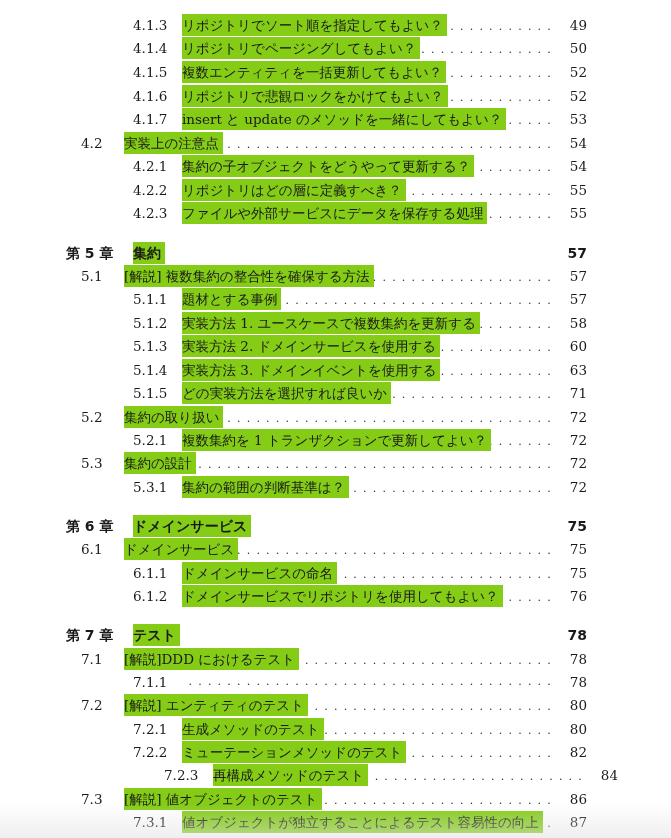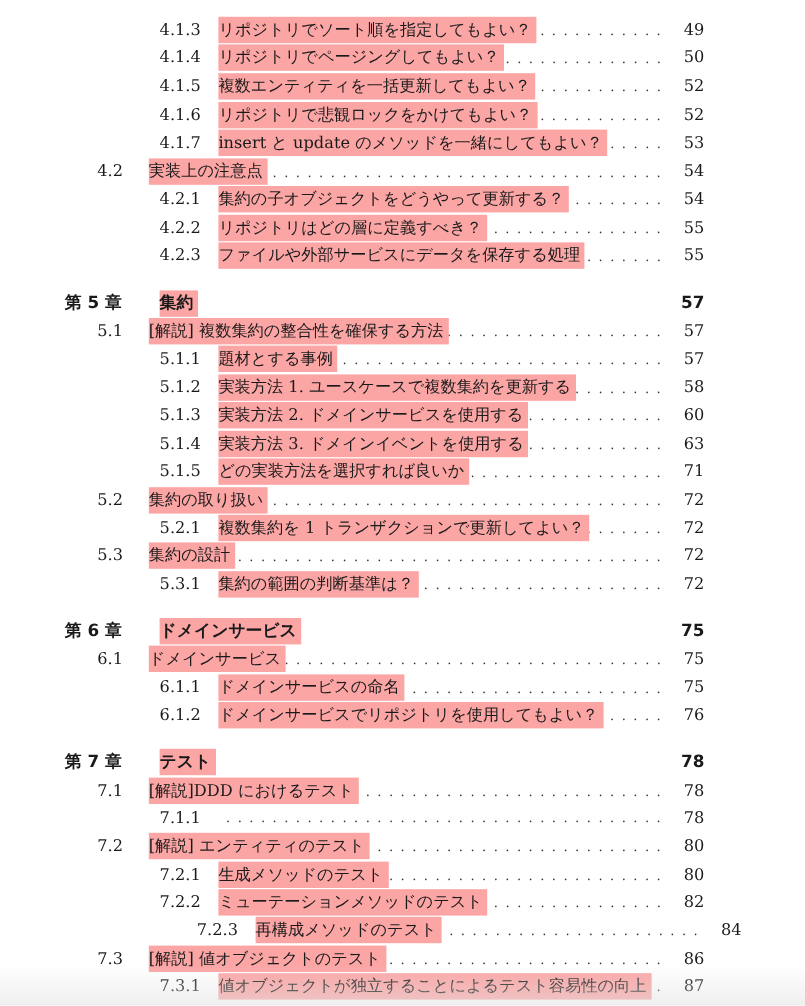--- a/index.html
+++ b/index.html
@@ -36,21 +36,21 @@
     }
     .title-wrap {
       position: absolute;
       top: 0;
       right: 42px;
       display: flex;
       align-items: baseline;
     }
     .title {
       flex: 0 0 auto;
-      background: #fca5a5;
+      background: #84cc16;
       padding-right: 4px;
     }
     .leader {
       flex: 1 1 auto;
       overflow: hidden;
       color: #333;
       letter-spacing: 6.2px;
       font-size: 11px;
       text-align: right;
       direction: rtl;
@@ -64,21 +64,21 @@
     }
     .row.sub .num { left: 133px; }
     .row.sub .title-wrap { left: 182px; right: 72px; }
     .row.sec .num { left: 81px; }
     .row.sec .title-wrap { left: 124px; right: 72px; }
     .row.chap {
       font-family: "DejaVu Sans", "Liberation Sans", sans-serif;
       font-weight: bold;
       font-size: 14px;
     }
-    .row.chap .num { left: 54px; }
+    .row.chap .num { left: 66px; }
     .row.chap .title-wrap { left: 133px; right: 72px; }
     .row.chap .page { right: 42px; }
     .bottom-shade {
       position: absolute;
       left: 0;
       bottom: 0;
       width: 671px;
       height: 34px;
       background: linear-gradient(to bottom, rgba(235,235,235,0) 0%, rgba(225,225,225,0.55) 100%);
       pointer-events: none;

